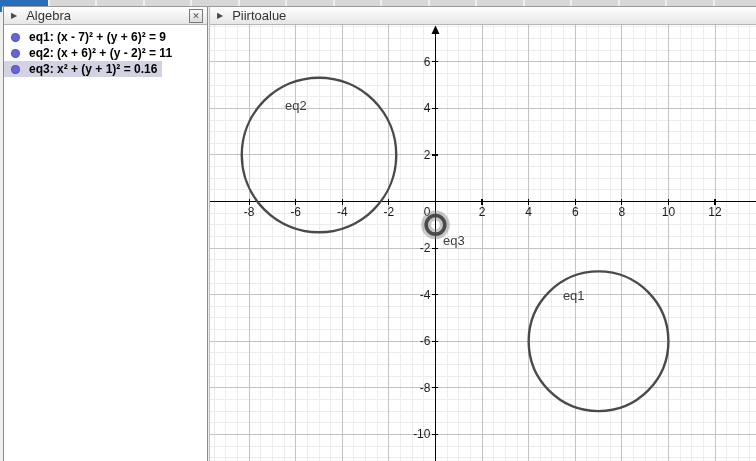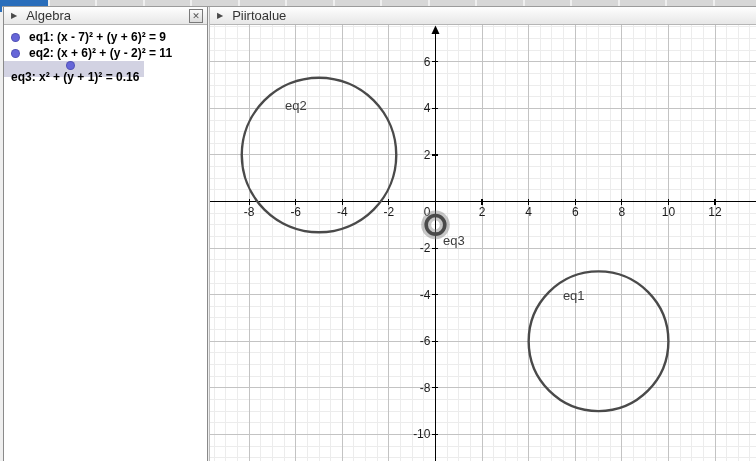--- a/index.html
+++ b/index.html
@@ -71,21 +71,21 @@
     </div>
     <div id="algebra-items">
         <div class="algebra-row">
           <span class="bullet" style="background: rgb(102, 102, 216);"></span>
           <span class="row-label">eq1: (x - 7)² + (y + 6)² = 9</span>
         </div>
         <div class="algebra-row">
           <span class="bullet" style="background: rgb(102, 102, 216);"></span>
           <span class="row-label">eq2: (x + 6)² + (y - 2)² = 11</span>
         </div>
-        <div class="algebra-row selected" style="background: rgb(210, 210, 226); flex-direction: column;">
+        <div class="algebra-row selected" style="background: rgb(210, 210, 226);">
           <span class="bullet" style="background: rgb(102, 102, 216);"></span>
           <span class="row-label">eq3: x² + (y + 1)² = 0.16</span>
         </div>
       </div>
   </div>
 
   <div id="graphics-panel">
     <div class="panel-header">
       <span class="tri">▶</span>
       <span class="ptitle">Piirtoalue</span>

